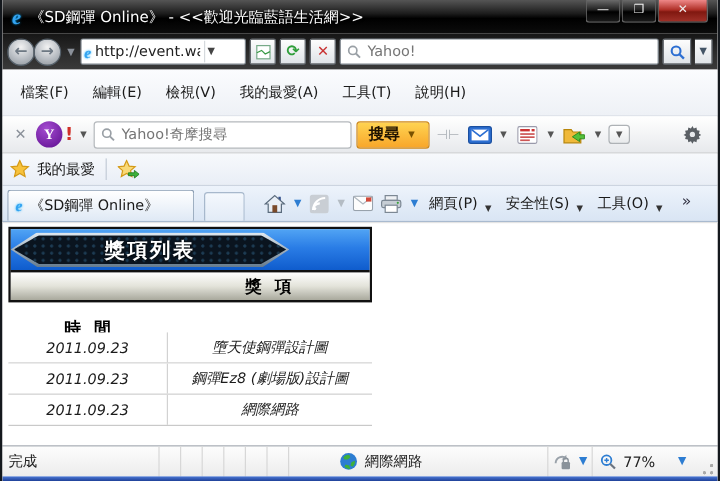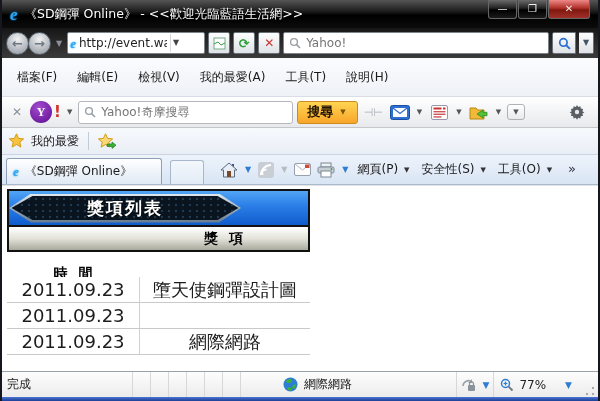--- a/index.html
+++ b/index.html
@@ -78,21 +78,21 @@
             display:flex; align-items:flex-end; padding:0 4px; flex:0 0 auto; }
   .tab { width:156px; height:26px; background:linear-gradient(#ffffff,#dfe9f5); border:1px solid #8ea0b5; border-bottom:none;
          border-radius:3px 3px 0 0; display:flex; align-items:center; gap:6px; padding:0 6px; }
   .tab-label { font-size:12px; color:#1a1a1a; white-space:nowrap; overflow:hidden; }
   .tab-stub { width:34px; height:24px; background:linear-gradient(#f4f8fd,#e2ebf6); border:1px solid #a7b8cc; border-bottom:none;
               border-radius:3px 3px 0 0; margin-left:8px; }
   .cmd { display:flex; align-items:center; gap:2px; margin-left:14px; height:100%; }
   .cmd-ic { display:flex; align-items:center; padding:0 2px; }
   .cmd-dd { color:#2d7dd2; font-size:8px; padding:0 3px; }
   .cmd-dd.gray { color:#b4bcc4; }
-  .cmd-label { font-size:12px; color:#1a1a1a; padding:0 4px; display:flex; align-items:center; gap:4px; }
+  .cmd-label { font-size:12px; color:#1a1a1a; padding:0 4px; display:flex; align-items:flex-end; gap:4px; }
   .cmd-label .dd-sm { color:#333; }
   .cmd-more { color:#334; font-size:13px; padding:0 4px 2px 6px; margin-left:2px; }
 
   
   .content { flex:1 1 auto; background:#fff; position:relative; border-top:1px solid #e4e4e4; overflow:hidden; }
   .award-box { position:absolute; left:5px; top:3px; width:303px; border:2px solid #111; background:#fff; }
   .banner { height:34px; background:linear-gradient(#51a4f4,#2a7de6 45%,#0f5ccd); display:flex; align-items:center; justify-content:flex-start; }
   .badge-outer { width:232px; height:29px; clip-path:polygon(0 50%,22px 0,calc(100% - 22px) 0,100% 50%,calc(100% - 22px) 100%,22px 100%);
                  background:linear-gradient(#dfe8ef,#63798c); display:flex; align-items:center; justify-content:center; }
   .badge-inner { width:calc(100% - 5px); height:calc(100% - 5px);
@@ -101,21 +101,21 @@
                  background-image:radial-gradient(circle at 3px 3px,#1d3c54 1px,transparent 1.6px);
                  background-size:7px 6px;
                  display:flex; align-items:center; justify-content:center; }
   .badge-text { color:#fff; font-weight:bold; font-size:17px; letter-spacing:2px; text-shadow:0 1px 2px #000; }
   .thead { display:flex; border-top:2px solid #111; background:linear-gradient(#ffffff,#e3e3da 50%,#a9a99d); height:25px; }
   .th { font-weight:bold; font-size:14px; color:#000; display:flex; align-items:center; justify-content:center; letter-spacing:3px; }
   .th.time { width:133px; border-right:2px solid #111;margin-top:47px; }
   .th.award { flex:1; }
   .award-rows { position:absolute; left:5px; top:91px; width:303px; }
   .trow { display:flex; height:26px; border-bottom:1px solid #c9c9c9; background:#fff; }
-  .td { display:flex; align-items:center; justify-content:center; font-size:18px; color:#1c1c1c; }
+  .td { display:flex; align-items:center; justify-content:center; font-size:12px; color:#1c1c1c;font-style:italic; }
   .td.time { width:133px; border-right:1px solid #d2d2d2; }
   .td.award { flex:1; }
 
   
   .statusbar { height:26px; background:linear-gradient(#fdfdfd,#ececec); border-top:1px solid #9aa0a8;
                display:flex; align-items:center; flex:0 0 auto; font-size:12px; color:#222; }
   .sb-status { width:130px; padding-left:5px; }
   .sb-seg { width:18px; height:100%; border-left:1px solid #d7d7d7; }
   .sb-zone { flex:1; display:flex; align-items:center; gap:6px; padding-left:42px; border-left:1px solid #d7d7d7; height:100%; }
   .sb-right { display:flex; align-items:center; height:100%; border-left:1px solid #d7d7d7; padding:0 4px; gap:6px; }
@@ -318,20 +318,21 @@
         <div class="th award">獎 項</div>
       </div>
     </div>
     <div class="award-rows">
       <div class="trow">
         <div class="td time">2011.09.23</div>
         <div class="td award">墮天使鋼彈設計圖</div>
       </div>
       <div class="trow">
         <div class="td time">2011.09.23</div>
+        <div class="td award">鋼彈Ez8 (劇場版)設計圖</div>
       </div>
       <div class="trow">
         <div class="td time">2011.09.23</div>
         <div class="td award">網際網路</div>
       </div>
     </div>
   </div>
 
   <div class="statusbar">
     <div class="sb-status">完成</div>

